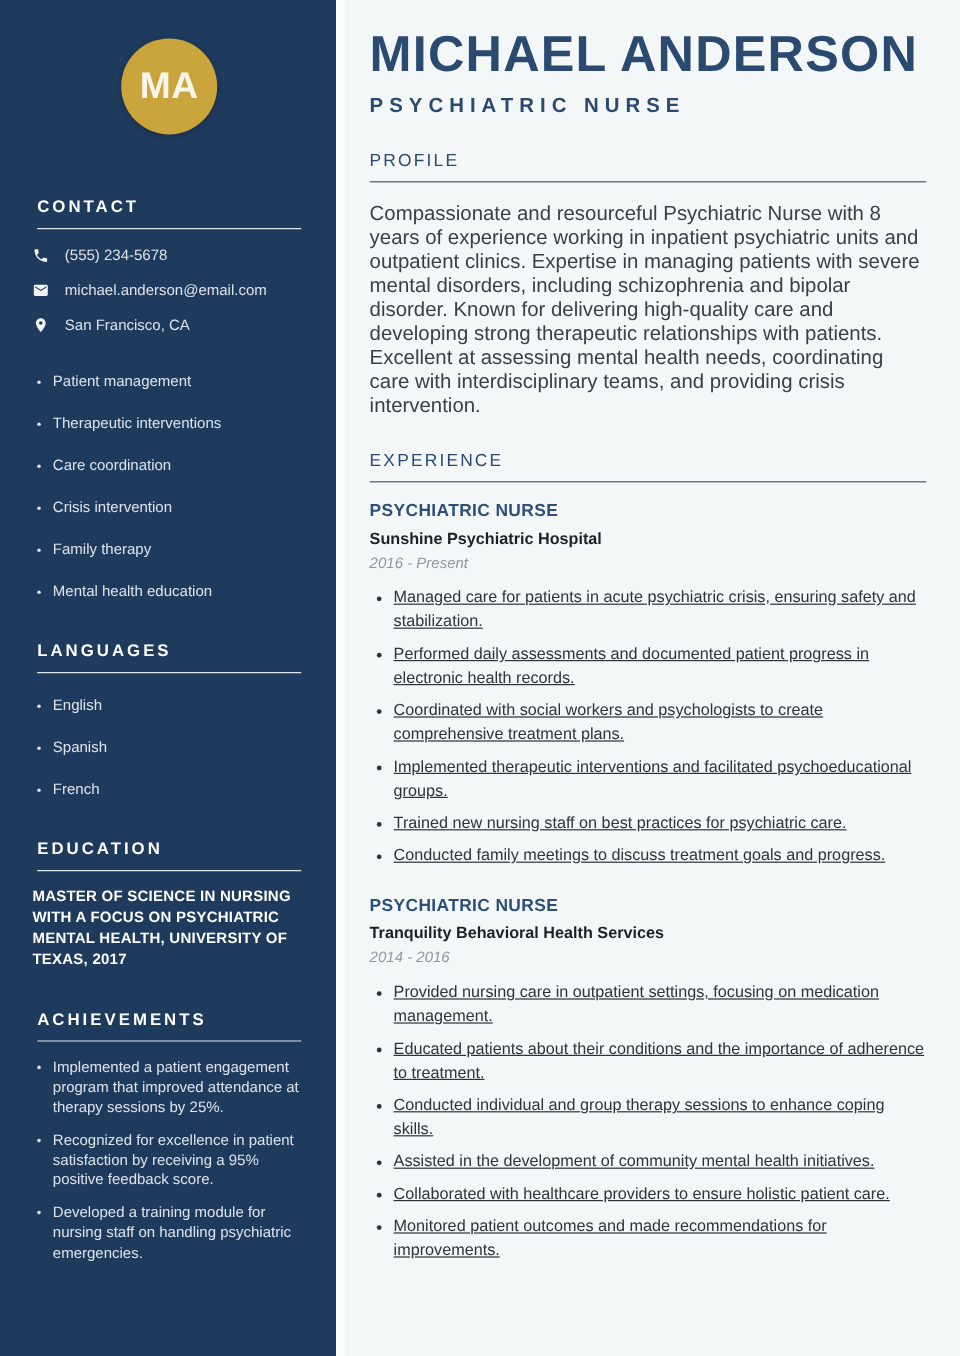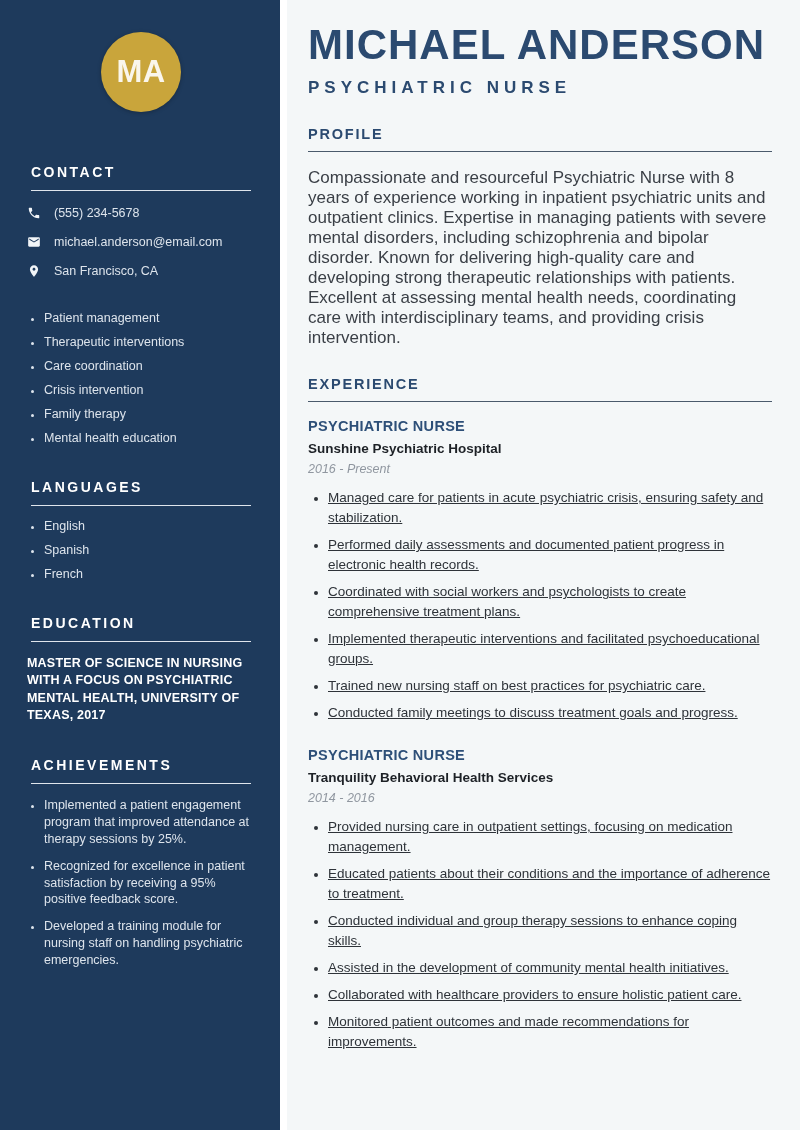--- a/index.html
+++ b/index.html
@@ -49,21 +49,21 @@
     color: #ffffff;
     border-bottom: 1.5px solid rgba(240,244,248,0.92);
   }
   .contact-list { margin-top: 4px; }
   .contact-row { display: flex; align-items: center; gap: 13px; margin: 15px 0; }
   .contact-row .cicon { flex: 0 0 14px; width: 14px; height: 14px; display: inline-flex; }
   .contact-row .cicon svg { width: 14px; height: 14px; fill: #f2f5f8; }
   .contact-text { font-size: 12.5px; color: var(--sidebar-text); }
 
   .side-list { margin: 13px 0 0 0; padding-left: 17px; }
-  .side-list li { margin: 9px 0; font-size: 12.5px; line-height: 1.2; color: var(--sidebar-text); }
+  .side-list li { margin: 20px 0; font-size: 12.5px; line-height: 1.2; color: var(--sidebar-text); }
   .side-list li::marker { color: var(--sidebar-text); font-size: 11px; }
   .side-list.tight li { line-height: 1.35; margin: 10px 0; }
 
   .edu-text {
     margin: 13px 0 0 0;
     font-size: 12.5px; font-weight: bold; line-height: 1.38;
     color: #ffffff; letter-spacing: 0.2px;
   }
 
   
@@ -82,21 +82,21 @@
     line-height: 1.0;
   }
   .headline {
     margin: 0 0 28px 0;
     font-size: 17px; font-weight: bold; letter-spacing: 5px;
     color: var(--accent-navy);
   }
   .main-section { margin-bottom: 28px; }
   .main-title {
     margin: 0; padding-bottom: 9px;
-    font-size: 14.5px; font-weight: bold; letter-spacing: 1.8px;
+    font-size: 14.5px; font-weight: normal; letter-spacing: 1.8px;
     color: var(--accent-navy);
     border-bottom: 1.5px solid var(--rule-dark);
   }
   .profile-text {
     margin: 16px 0 16px 0;
     font-size: 17px; line-height: 20px;
     color: var(--body-text);
   }
   .job { margin-top: 16px; }
   .job + .job { margin-top: 24px; }

